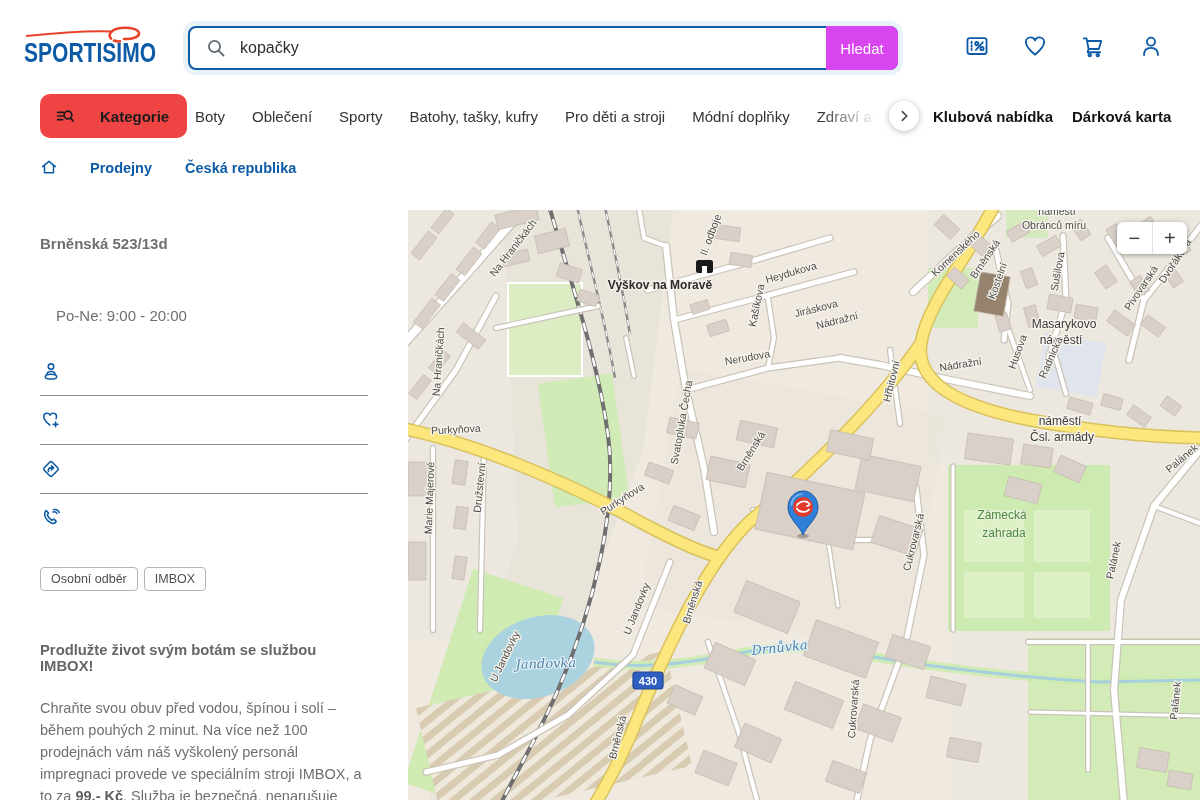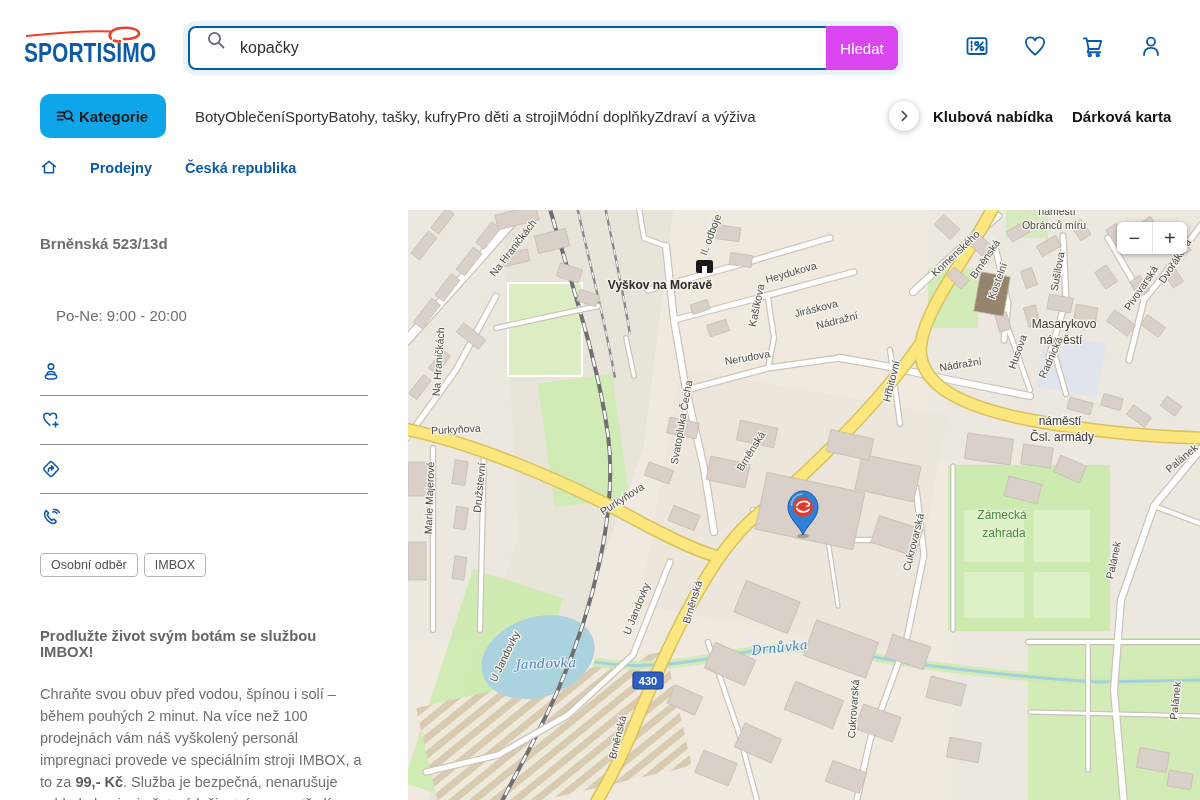--- a/index.html
+++ b/index.html
@@ -2,54 +2,54 @@
 <html><head>
 <meta charset="utf-8">
 <style>
   html,body{margin:0;padding:0;background:#fff;}
   .page{position:relative;width:1200px;height:800px;overflow:hidden;background:#fff;
         font-family:"Liberation Sans",sans-serif;}
   
   .logo{position:absolute;left:24px;top:25px;width:134px;height:42px;cursor:pointer;}
   .searchwrap{position:absolute;left:188px;top:26px;width:710px;height:44px;
       border:2px solid #0d5ba7;border-radius:8px;background:#fff;
-      box-shadow:0 0 0 5px #e9f1f9;display:flex;box-sizing:border-box;}
+      box-shadow:0 0 0 5px #e9f1f9;display:flex;align-items:center;box-sizing:border-box;}
   .searchwrap .sicon{margin:0 10px 0 14px;color:#5f6a72;display:flex;}
   .searchwrap input{flex:1;border:none;outline:none;font:16px "Liberation Sans",sans-serif;color:#2f2f2f;background:transparent;}
   .hledat{position:absolute;right:-2px;top:-2px;height:44px;width:72px;border:none;cursor:pointer;
       background:#d946ef;color:#fff;font:15px "Liberation Sans",sans-serif;border-radius:0 8px 8px 0;}
   .hicons{position:absolute;left:962px;top:32px;display:flex;gap:28px;}
   .hicons button{width:30px;height:30px;border:none;background:none;padding:0;color:#0d5ba7;cursor:pointer;}
   
   .kat{position:absolute;left:40px;top:94px;height:44px;padding:0 18px 0 14px;border:none;cursor:pointer;
-      background:#0ea5e9;border-radius:10px;display:flex;align-items:center;gap:3px;
+      background:#ef4444;border-radius:10px;display:flex;align-items:center;gap:24px;
       font:bold 15px "Liberation Sans",sans-serif;color:#1c1c1c;text-align:right;}
   .kat .kicon{color:#1c1c1c;display:flex;}
-  .navitems{position:absolute;left:195px;top:94px;height:44px;width:692px;display:flex;
+  .navitems{position:absolute;left:195px;top:94px;height:44px;width:692px;display:flex;gap:27px;
       align-items:center;overflow:hidden;white-space:nowrap;}
   .nitem{font:15px "Liberation Sans",sans-serif;color:#333;cursor:pointer;text-decoration:none;}
   .navfade{position:absolute;left:820px;top:94px;width:90px;height:44px;
       background:linear-gradient(to right,rgba(255,255,255,0),#fff 65%);pointer-events:none;}
   .navnext{position:absolute;left:889px;top:101px;width:30px;height:30px;border-radius:50%;border:none;
       background:#fff;box-shadow:0 1px 6px rgba(0,0,0,.28);cursor:pointer;color:#4a4a4a;
       display:flex;align-items:center;justify-content:center;padding:0;}
   .navbold{position:absolute;left:933px;top:94px;height:44px;display:flex;gap:19px;align-items:center;white-space:nowrap;}
   .nbold{font:bold 15px "Liberation Sans",sans-serif;color:#141414;cursor:pointer;text-decoration:none;}
   
   .crumbs{position:absolute;left:40px;top:158px;display:flex;align-items:flex-end;gap:32px;}
   .crumbs .home{color:#0d5ba7;display:flex;cursor:pointer;}
   .crumb{font:bold 14.5px "Liberation Sans",sans-serif;color:#0d5ba7;cursor:pointer;text-decoration:none;}
   
   aside{position:absolute;left:40px;top:236px;width:328px;color:#6f6f6f;}
   .addr{font:600 15px "Liberation Sans",sans-serif;line-height:16px;}
   .hours{margin-top:56px;font:15px "Liberation Sans",sans-serif;line-height:16px;margin-left:16px;}
   .rows{margin-top:23px;}
   .row{height:48px;display:flex;align-items:center;color:#0d5ba7;cursor:pointer;border-bottom:1px solid #8f8f8f;}
   .row:last-child{border-bottom:none;}
-  .badges{margin-top:11px;display:flex;gap:6px;}
+  .badges{margin-top:25px;display:flex;gap:6px;}
   .badge{border:1px solid #b5b5b5;border-radius:4px;padding:4px 10px;font:12.5px "Liberation Sans",sans-serif;color:#4f4f4f;background:#fff;}
   .promo-h{margin-top:51px;font:bold 14.8px "Liberation Sans",sans-serif;color:#666;}
   .promo-p{margin-top:23px;font:14.5px "Liberation Sans",sans-serif;line-height:22px;color:#6f6f6f;}
   .promo-p b{color:#5d5d5d;}
   
   .map{position:absolute;left:408px;top:210px;width:792px;height:590px;overflow:hidden;background:#efe9df;}
   .map svg{display:block;}
   text.street{font:10.5px "Liberation Sans",sans-serif;fill:#4d4d4d;text-anchor:middle;
       paint-order:stroke;stroke:#f7f4ec;stroke-width:2.6px;stroke-linejoin:round;}
   text.streetlg{font:12px "Liberation Sans",sans-serif;fill:#3a3a3a;text-anchor:middle;

